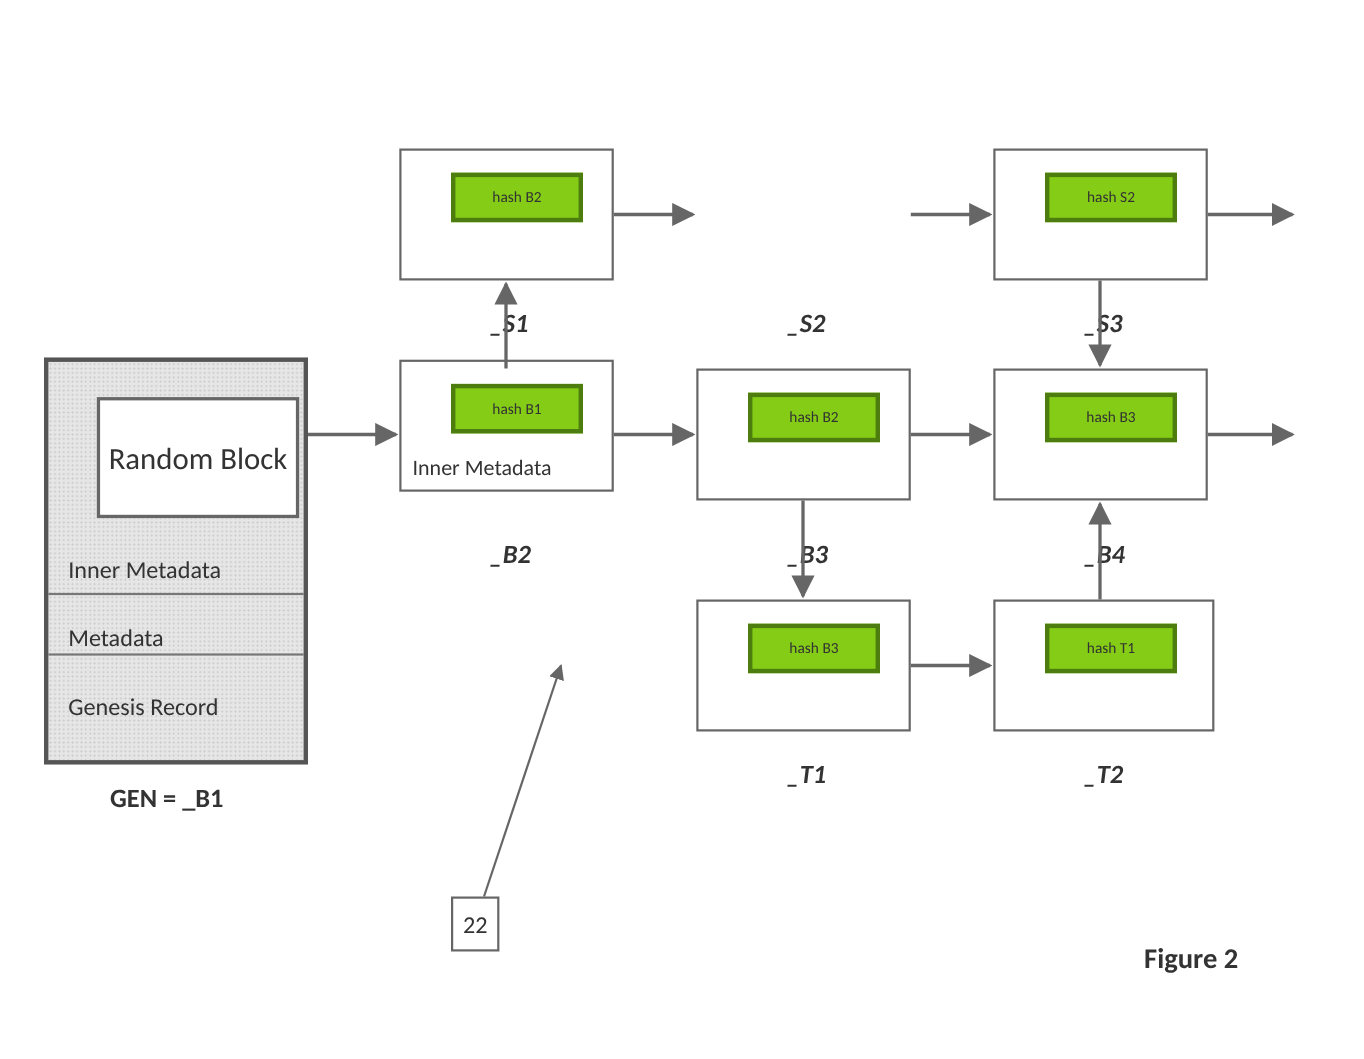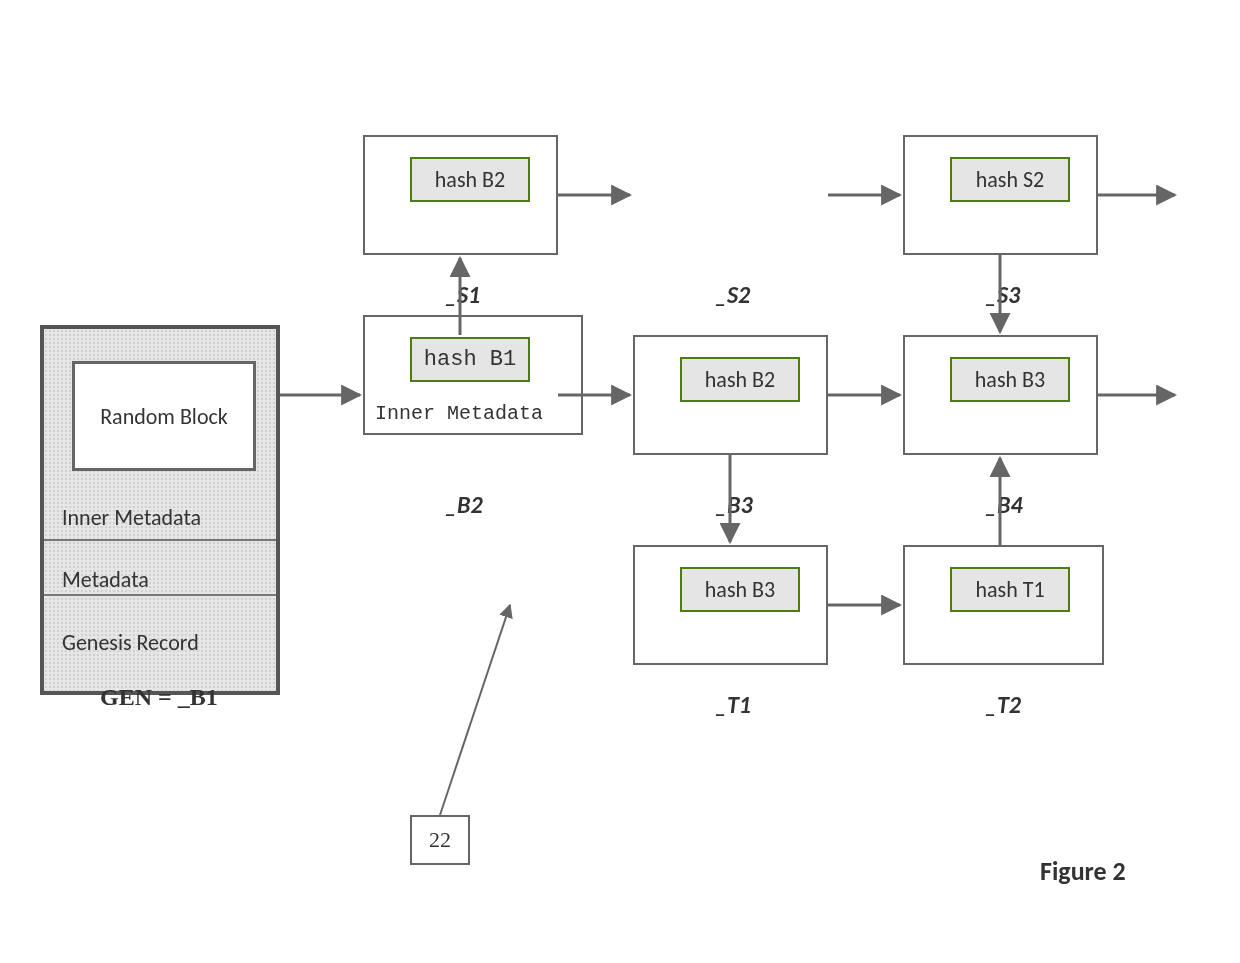--- a/index.html
+++ b/index.html
@@ -24,48 +24,49 @@
     background-size: 4px 4px;
   }
   .genesis .random {
     position: absolute;
     border: 3px solid #666;
     background: #fff;
     box-sizing: border-box;
     display: flex;
     align-items: center;
     justify-content: center;
-    font-size: 22px;
+    font-size: 28px;
     font-weight: 500;
+    margin-left: 16px;
   }
   .genesis .line {
     position: absolute;
     left: 0; right: 0;
     height: 2px;
     background: #777;
   }
   .genesis .label {
     position: absolute;
     font-size: 22px;
     left: 18px;
   }
   .block {
     position: absolute;
     border: 2px solid #666;
     box-sizing: border-box;
   }
   .hashbox {
     position: absolute;
-    border: 2px solid #4d7c0f;
-    background: #e5e5e5;
+    border: 4px solid #4d7c0f;
+    background: #84cc16;
     box-sizing: border-box;
     display: flex;
     align-items: center;
     justify-content: center;
-    font-size: 22px;
+    font-size: 14px;
   }
   .inner-meta {
     position: absolute;
     font-size: 20px;
     left: 10px;
   }
   .blocklabel {
     position: absolute;
     font-weight: 700;
     font-size: 24px;
@@ -104,35 +105,35 @@
 <div class="canvas">
 
   <div class="genesis" style="left:40px; top:325px; width:240px; height:370px;">
     <div class="random" style="left:28px; top:32px; width:184px; height:110px;">Random Block</div>
     <div class="label" style="top:175px;">Inner Metadata</div>
     <div class="line" style="top:210px;"></div>
     <div class="label" style="top:237px;">Metadata</div>
     <div class="line" style="top:265px;"></div>
     <div class="label" style="top:300px;">Genesis Record</div>
   </div>
-  <div class="genlabel" style="left:100px; top:684px;font-family:Liberation Serif, serif;">GEN = _B1</div>
+  <div class="genlabel" style="left:100px; top:712px;">GEN = _B1</div>
 
   <div class="block" style="left:363px; top:135px; width:195px; height:120px;">
     <div class="hashbox" style="left:45px; top:20px; width:120px; height:45px;">hash B2</div>
   </div>
   <div class="blocklabel" style="left:445px; top:280px;">_S1</div>
 
   <div class="blocklabel" style="left:715px; top:280px;">_S2</div>
 
   <div class="block" style="left:903px; top:135px; width:195px; height:120px;">
     <div class="hashbox" style="left:45px; top:20px; width:120px; height:45px;">hash S2</div>
   </div>
   <div class="blocklabel" style="left:985px; top:280px;">_S3</div>
 
-  <div class="block" style="left:363px; top:315px; width:220px; height:120px;font-family:Liberation Mono, monospace;">
+  <div class="block" style="left:363px; top:327px; width:195px; height:120px;">
     <div class="hashbox" style="left:45px; top:20px; width:120px; height:45px;">hash B1</div>
     <div class="inner-meta" style="top:85px;">Inner Metadata</div>
   </div>
   <div class="blocklabel" style="left:445px; top:490px;">_B2</div>
 
   <div class="block" style="left:633px; top:335px; width:195px; height:120px;">
     <div class="hashbox" style="left:45px; top:20px; width:120px; height:45px;">hash B2</div>
   </div>
   <div class="blocklabel" style="left:715px; top:490px;">_B3</div>
 
@@ -144,21 +145,21 @@
   <div class="block" style="left:633px; top:545px; width:195px; height:120px;">
     <div class="hashbox" style="left:45px; top:20px; width:120px; height:45px;">hash B3</div>
   </div>
   <div class="blocklabel" style="left:715px; top:690px;">_T1</div>
 
   <div class="block" style="left:903px; top:545px; width:201px; height:120px;">
     <div class="hashbox" style="left:45px; top:20px; width:120px; height:45px;">hash T1</div>
   </div>
   <div class="blocklabel" style="left:985px; top:690px;">_T2</div>
 
-  <div class="callout" style="left:410px; top:815px; width:60px; height:50px;font-family:Liberation Serif, serif;">22</div>
+  <div class="callout" style="left:410px; top:815px; width:44px; height:50px;">22</div>
 
   <div class="figlabel" style="left:1040px; top:855px;">Figure 2</div>
 
   <svg class="arrows">
     <defs>
       <marker id="arrow" viewBox="0 0 10 10" refX="9" refY="5" markerWidth="7" markerHeight="7" orient="auto-start-reverse">
         <path d="M 0 0 L 10 5 L 0 10 z" fill="#666"></path>
       </marker>
     </defs>
 

